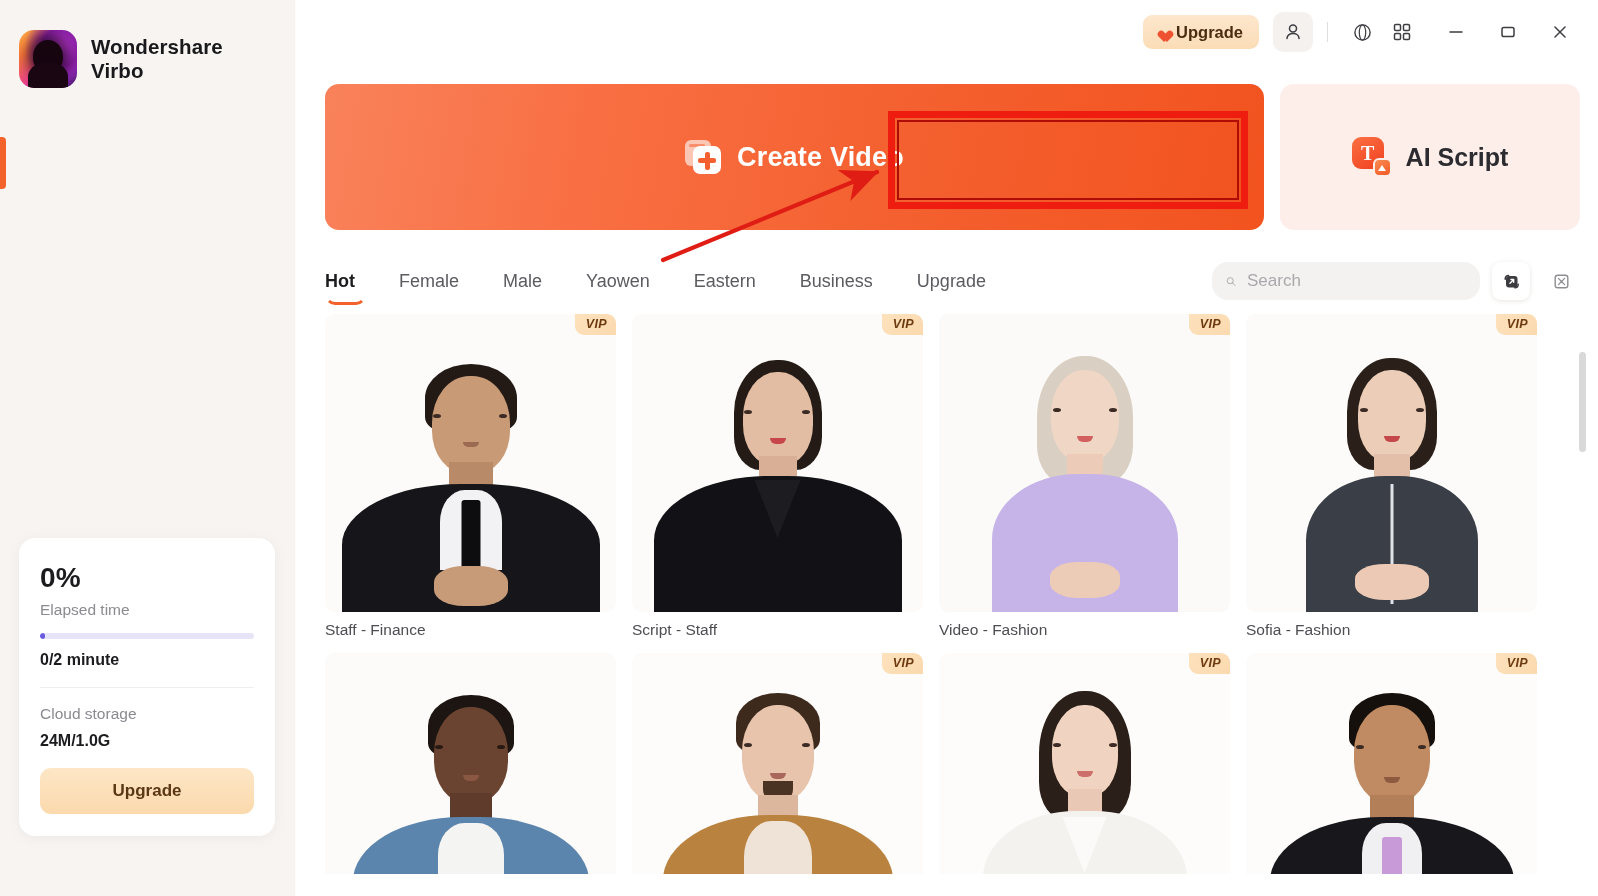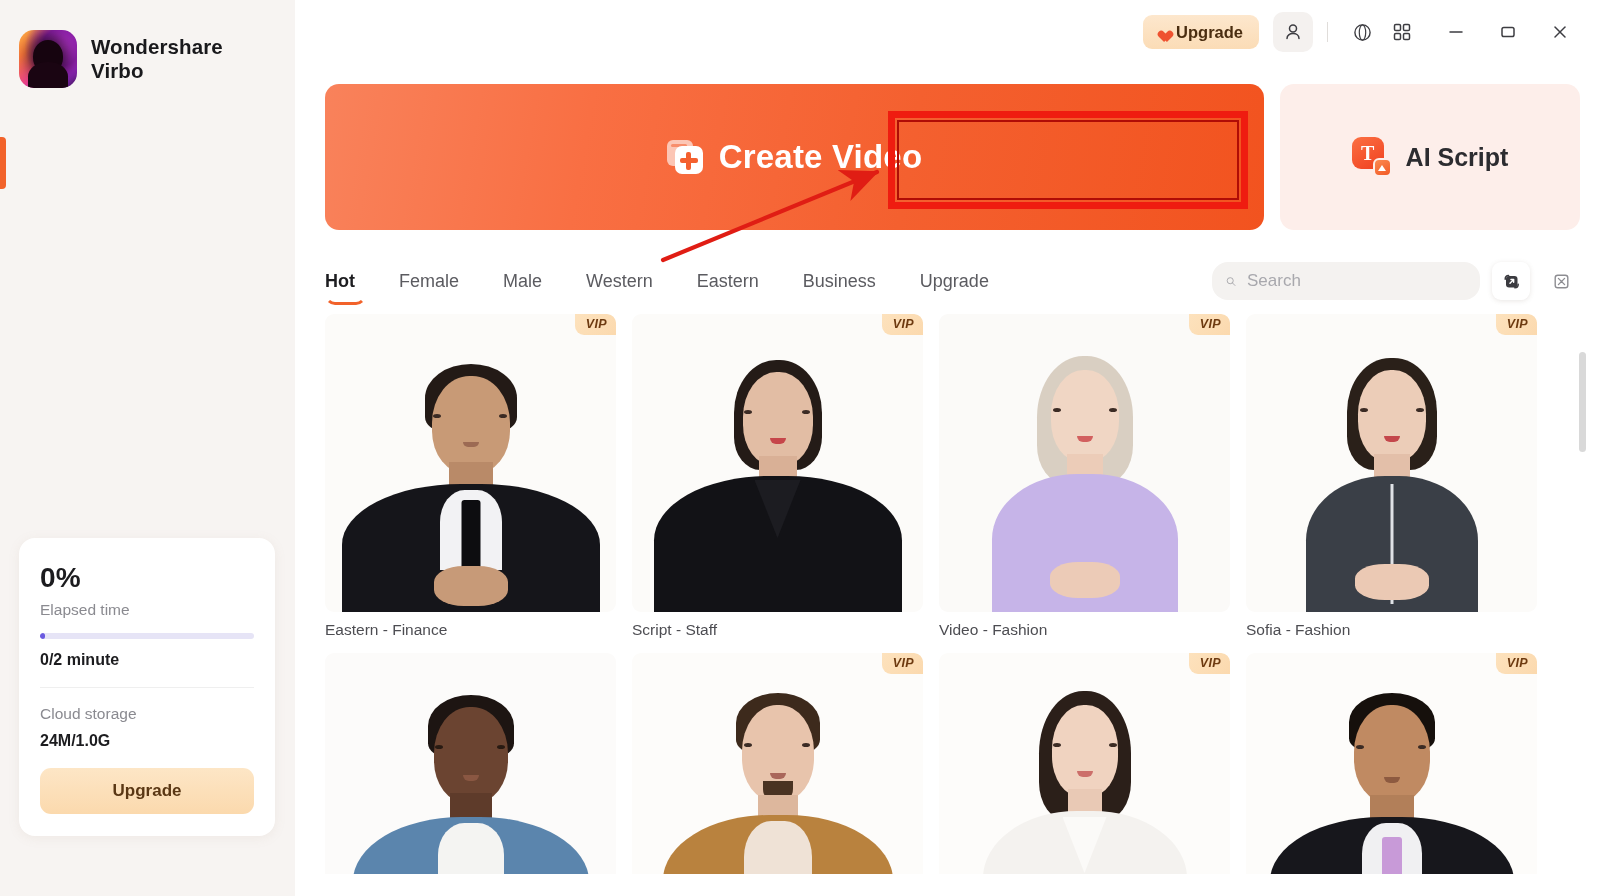--- a/index.html
+++ b/index.html
@@ -262,21 +262,21 @@
     width:28px; height:28px; border-radius:7px;
     background:#ffffff;
   }
   .cv-icon .plus-h, .cv-icon .plus-v {
     position:absolute; background:#f4602f; border-radius:2px;
   }
   .cv-icon .plus-h { left:13px; top:20px; width:18px; height:5px; }
   .cv-icon .plus-v { left:19.5px; top:13.5px; width:5px; height:18px; }
   #create-video-label {
     color: #ffffff;
-    font-size: 33px;
+    font-size: 27px;
     font-weight: bold;
     letter-spacing: .2px;
   }
 
   #ai-script-card {
     flex: 0 0 300px;
     height: 146px;
     border-radius: 14px;
     background: #fdeeea;
     display:flex; align-items:center; justify-content:center;
@@ -591,21 +591,21 @@
         </span>
         <span id="ai-script-label">AI Script</span>
       </div>
     </div>
 
     <div id="filter-row">
       <div id="tabs">
         <div class="tab active">Hot</div>
         <div class="tab">Female</div>
         <div class="tab">Male</div>
-        <div class="tab">Western</div>
+        <div class="tab">Yaowen</div>
         <div class="tab">Eastern</div>
         <div class="tab">Business</div>
         <div class="tab">Upgrade</div>
       </div>
 
       <div class="spacer"></div>
 
       <div id="search-wrap">
         <svg width="19" height="19" viewBox="0 0 19 19" aria-hidden="true">
           <circle cx="8" cy="8" r="5.8" fill="none" stroke="#9b9ba0" stroke-width="1.5"></circle>
@@ -644,21 +644,21 @@
               <i class="p-eye" style="left:108px;top:100px"></i>
               <i class="p-eye" style="left:174px;top:100px"></i>
               <i class="p-mouth" style="top:128px;background:#9c6a53"></i>
               <i class="p-neck" style="top:148px;width:44px;height:40px;background:#b98a68"></i>
               <i class="p-body" style="top:170px;width:258px;height:132px;background:#15151a"></i>
               <i class="p-shirt" style="top:176px;width:62px;height:80px;background:#f2f2f4"></i>
               <i style="position:absolute;left:50%;transform:translateX(-50%);top:186px;width:19px;height:78px;background:#0d0d10;border-radius:3px 3px 8px 8px"></i>
               <i class="p-hands" style="top:252px;width:74px;height:40px;background:#c79a78"></i>
             </span>
           </div>
-          <div class="card-label">Eastern - Finance</div>
+          <div class="card-label">Staff - Finance</div>
         </div>
 
         <div class="card">
           <div class="thumb" style="background:#fcfbf9">
             <span class="vip">VIP</span>
             <span class="person">
               <i class="p-hair-long" style="top:46px;width:88px;height:110px;background:#241b17"></i>
               <i class="p-head" style="top:58px;width:70px;height:94px;background:#e2bda4"></i>
               <i class="p-eye" style="left:112px;top:96px"></i>
               <i class="p-eye" style="left:170px;top:96px"></i>

